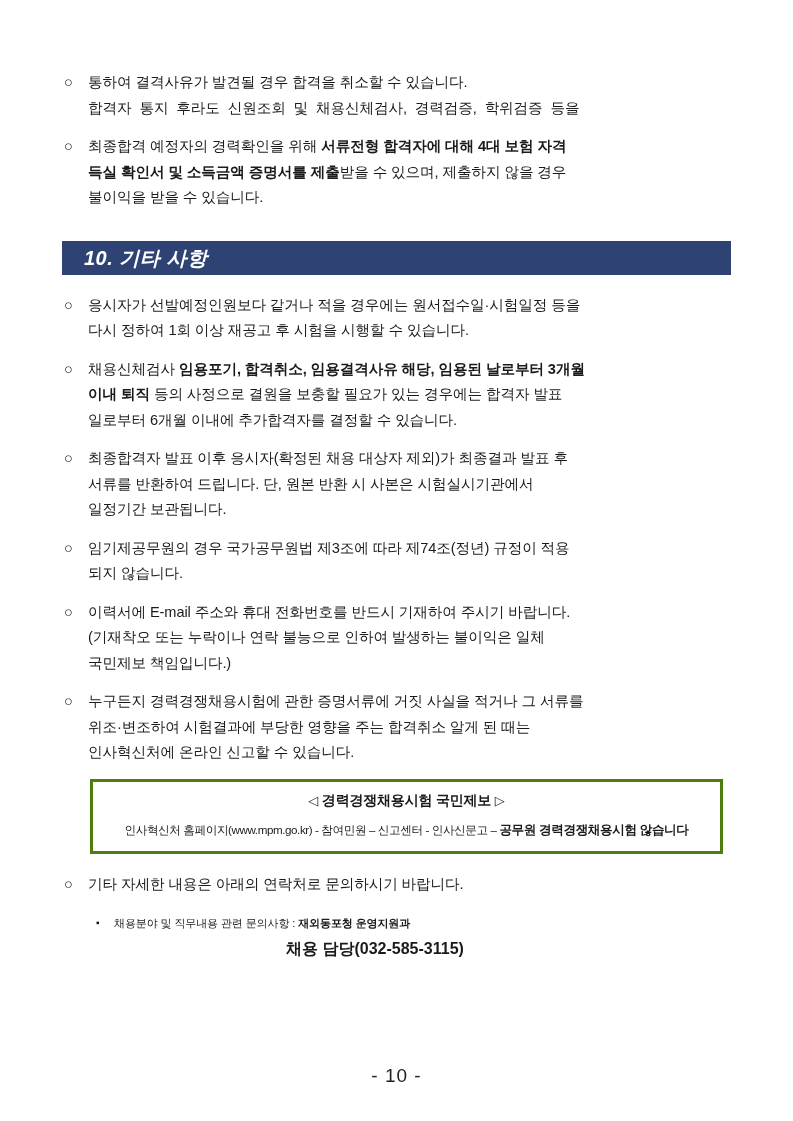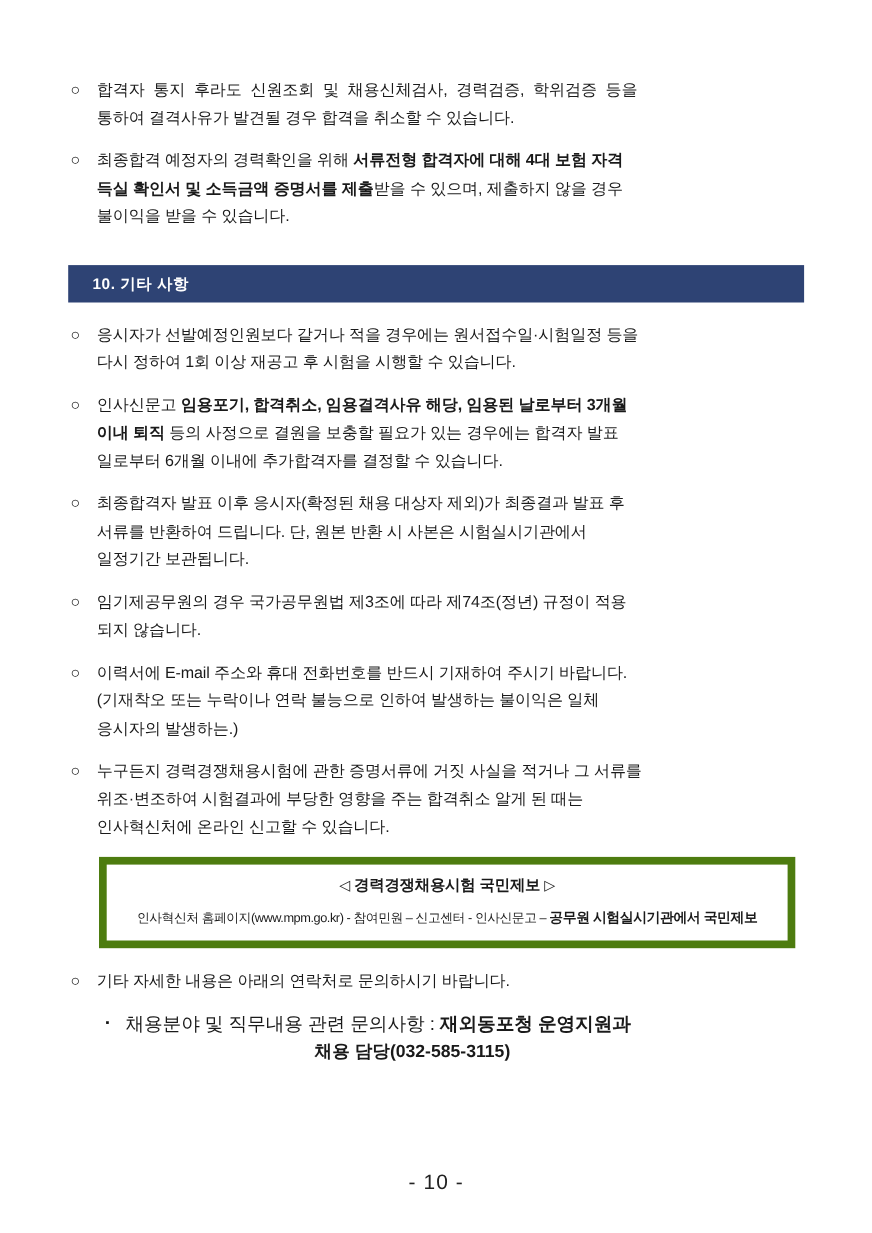--- a/index.html
+++ b/index.html
@@ -55,41 +55,42 @@
     display: flex;
     justify-content: space-between;
   }
   .item-body .ln.j > span { white-space: pre; }
   b { font-weight: bold; }
 
   
   .section-bar {
     background: #2e4374;
     color: #ffffff;
-    font-size: 14px;
+    font-size: 20px;
     font-weight: bold;
     letter-spacing: 0.5px;
     height: 34px;
     line-height: 34px;
     padding-left: 22px;
     margin: 30px 0 18px 0;
     box-sizing: border-box;
     width: 100%;
+    font-style: italic;
   }
   .section-bar-wrap {
     position: relative;
   }
   .section-bar-wrap::after {
     content: "";
     display: block;
   }
 
   
   .report-box {
-    border: 7px solid #4d7c0f;
+    border: 3px solid #4d7c0f;
     margin: 6px 8px 18px 28px;
     padding: 10px 14px 12px 14px;
     box-sizing: border-box;
   }
   .report-title {
     text-align: center;
     font-size: 14px;
     font-weight: bold;
     letter-spacing: -0.2px;
     margin-bottom: 12px;
@@ -116,21 +117,21 @@
     margin-top: 6px;
   }
   .subitem-marker {
     flex: 0 0 auto;
     width: 18px;
     font-size: 10px;
     line-height: 26px;
     color: #111;
   }
   .subitem-body {
-    font-size: 17px;
+    font-size: 11px;
     line-height: 26px;
     letter-spacing: -0.1px;
   }
   .indent-line {
     margin-left: 52px;
     font-size: 16px;
     line-height: 26px;
     font-weight: bold;
   }
 
@@ -149,24 +150,24 @@
 </head>
 <body>
 
 <div class="page">
 
   <div>
 
     <div class="item">
       <div class="item-marker">○</div>
       <div class="item-body">
+        <span class="ln"><span>통하여  결격사유가  발견될  경우  합격을  취소할  수  있습니다.</span></span>
         <span class="ln j">
             <span>합격자  통지  후라도  신원조회  및  채용신체검사,  경력검증,  학위검증  등을</span>
           </span>
-        <span class="ln"><span>통하여  결격사유가  발견될  경우  합격을  취소할  수  있습니다.</span></span>
       </div>
     </div>
 
     <div class="item">
       <div class="item-marker">○</div>
       <div class="item-body">
         <span class="ln"><span>최종합격  예정자의  경력확인을  위해  </span><b>서류전형  합격자에  대해  4대  보험  자격</b></span>
         <span class="ln"><b>득실  확인서  및  소득금액  증명서를  제출</b><span>받을  수  있으며,  제출하지  않을  경우</span></span>
         <span class="ln"><span>불이익을  받을  수  있습니다.</span></span>
       </div>
@@ -184,21 +185,21 @@
       <div class="item-marker">○</div>
       <div class="item-body">
         <span class="ln"><span>응시자가  선발예정인원보다  같거나  적을  경우에는  원서접수일·시험일정  등을</span></span>
         <span class="ln"><span>다시  정하여  1회  이상  재공고  후  시험을  시행할  수  있습니다.</span></span>
       </div>
     </div>
 
     <div class="item">
       <div class="item-marker">○</div>
       <div class="item-body">
-        <span class="ln"><span>인사신문고  </span><b>임용포기,  합격취소,  임용결격사유  해당,  임용된  날로부터  3개월</b></span>
+        <span class="ln"><span>채용신체검사  </span><b>임용포기,  합격취소,  임용결격사유  해당,  임용된  날로부터  3개월</b></span>
         <span class="ln"><b>이내  퇴직</b><span>  등의  사정으로  결원을  보충할  필요가  있는  경우에는  합격자  발표</span></span>
         <span class="ln"><span>일로부터  6개월  이내에  추가합격자를  결정할  수  있습니다.</span></span>
       </div>
     </div>
 
     <div class="item">
       <div class="item-marker">○</div>
       <div class="item-body">
         <span class="ln"><span>최종합격자  발표  이후  응시자(확정된  채용  대상자  제외)가  최종결과  발표  후</span></span>
         <span class="ln"><span>서류를  반환하여  드립니다.  단,  원본  반환  시  사본은  시험실시기관에서</span></span>
@@ -212,21 +213,21 @@
         <span class="ln"><span>임기제공무원의  경우  국가공무원법  제3조에  따라  제74조(정년)  규정이  적용</span></span>
         <span class="ln"><span>되지  않습니다.</span></span>
       </div>
     </div>
 
     <div class="item">
       <div class="item-marker">○</div>
       <div class="item-body">
         <span class="ln"><span>이력서에  E-mail  주소와  휴대  전화번호를  반드시  기재하여  주시기  바랍니다.</span></span>
         <span class="ln"><span>(기재착오  또는  누락이나  연락  불능으로  인하여  발생하는  불이익은  일체</span></span>
-        <span class="ln"><span>응시자의  발생하는.)</span></span>
+        <span class="ln"><span>국민제보  책임입니다.)</span></span>
       </div>
     </div>
 
     <div class="item">
       <div class="item-marker">○</div>
       <div class="item-body">
         <span class="ln"><span>누구든지  경력경쟁채용시험에  관한  증명서류에  거짓  사실을  적거나  그  서류를</span></span>
         <span class="ln"><span>위조·변조하여  시험결과에  부당한  영향을  주는  합격취소  알게  된  때는</span></span>
         <span class="ln"><span>인사혁신처에  온라인  신고할  수  있습니다.</span></span>
       </div>
@@ -234,21 +235,21 @@
 
   </div>
 
   <div class="report-box">
     <div class="report-title">
       <span class="arrow">◁</span>
       <span>경력경쟁채용시험 국민제보</span>
       <span class="arrow">▷</span>
     </div>
     <div class="report-path">
-      <span class="small">인사혁신처 홈페이지(www.mpm.go.kr) - 참여민원 – 신고센터 - 인사신문고 – </span><b>공무원 시험실시기관에서 국민제보</b>
+      <span class="small">인사혁신처 홈페이지(www.mpm.go.kr) - 참여민원 – 신고센터 - 인사신문고 – </span><b>공무원 경력경쟁채용시험 않습니다</b>
     </div>
   </div>
 
   <div>
     <div class="item">
       <div class="item-marker">○</div>
       <div class="item-body">
         <span class="ln">기타  자세한  내용은  아래의  연락처로  문의하시기  바랍니다.</span>
       </div>
     </div>

